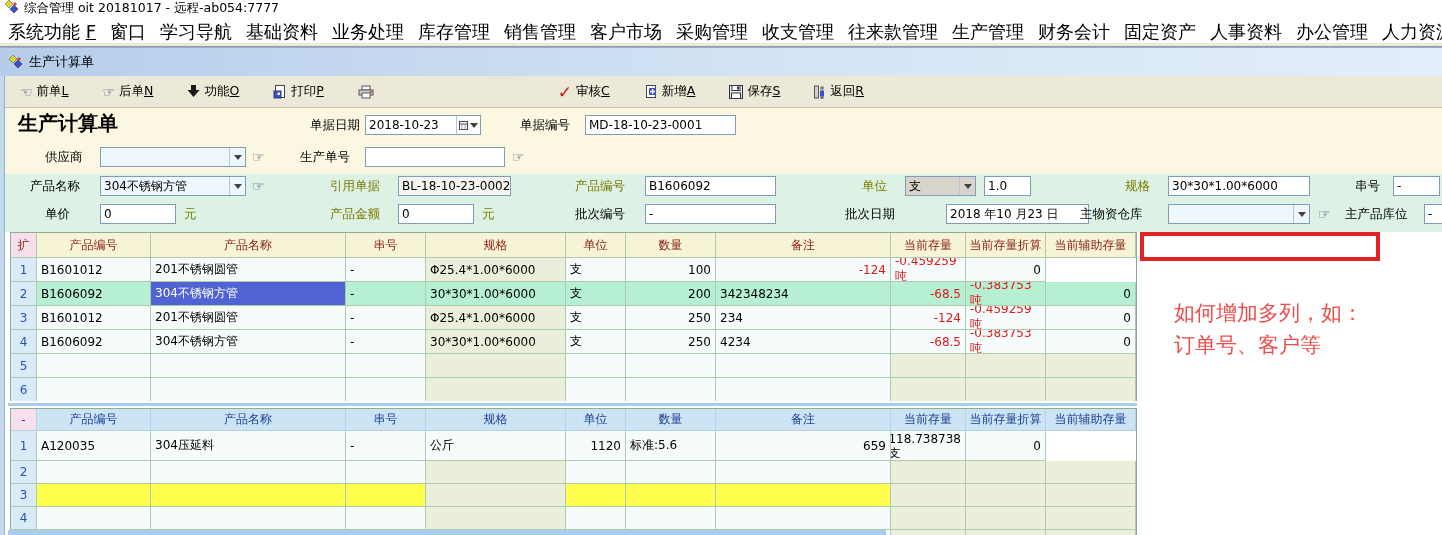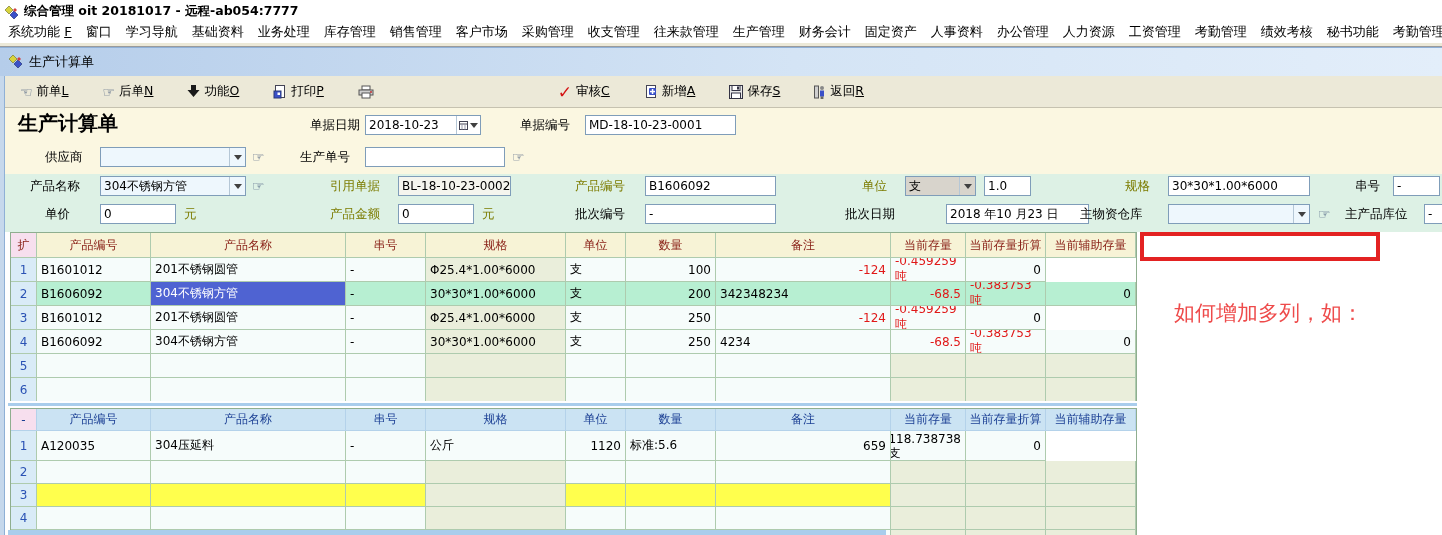--- a/index.html
+++ b/index.html
@@ -2,25 +2,25 @@
 <html><head>
 <meta charset="utf-8">
 <style>
   * { margin:0; padding:0; box-sizing:border-box; }
   html,body { width:1442px; height:535px; overflow:hidden; background:#fff;
     font-family:"DejaVu Sans","Liberation Sans",sans-serif; font-size:12px; color:#000; }
   body { position:relative; }
 
   
   .titlebar { position:absolute; left:0; top:0; width:1210px; height:20px; background:#fff;
-    display:flex; align-items:flex-end; padding-left:5px;font-weight:bold; }
+    display:flex; align-items:flex-start; padding-left:5px; }
   .titlebar .app-title { margin-left:5px; font-size:12.5px; }
   .menubar { position:absolute; left:0; top:20px; width:1442px; height:23px; background:#fff;
     display:flex; align-items:center; padding-left:8px; }
-  .menu-item { margin-right:14px; font-size:13px; cursor:default; white-space:nowrap; }
+  .menu-item { margin-right:14px; font-size:18px; cursor:default; white-space:nowrap; }
   .menu-divider { position:absolute; left:0; top:43px; width:1442px; height:4px;
     background:#ece9d8; border-bottom:1px solid #9a9a9a; }
 
   
   .caption { position:absolute; left:0; top:47px; width:1442px; height:29px;
     background:linear-gradient(to right,#b5cdea,#d4e4f5 55%,#e3eefa);
     border-top:1px solid #8fb0d6; display:flex; align-items:center; padding-left:9px; }
   .caption .cap-title { margin-left:6px; font-size:13px; }
 
   
@@ -321,20 +321,21 @@
       <div class="cell right mint">0</div>
     </div>
     <div class="grid-row r2">
       <div class="ncell">3</div>
       <div class="cell">B1601012</div>
       <div class="cell">201不锈钢圆管</div>
       <div class="cell">-</div>
       <div class="cell sage">Φ25.4*1.00*6000</div>
       <div class="cell">支</div>
       <div class="cell right">250</div>
+      <div class="cell">234</div>
       <div class="cell right red">-124</div>
       <div class="cell red">-0.459259 吨</div>
       <div class="cell right">0</div>
     </div>
     <div class="grid-row r3">
       <div class="ncell">4</div>
       <div class="cell">B1606092</div>
       <div class="cell">304不锈钢方管</div>
       <div class="cell">-</div>
       <div class="cell sage">30*30*1.00*6000</div>
@@ -451,13 +452,14 @@
       <div class="cell right sage"></div>
       <div class="cell sage"></div>
       <div class="cell right sage"></div>
     </div>
   </div>
 <div class="bottom-strip"></div>
 
 <div class="red-rect"></div>
 <div class="red-note">
   <div>如何增加多列，如：</div>
+  <div>订单号、客户等</div>
 </div>
 
 </body></html>

